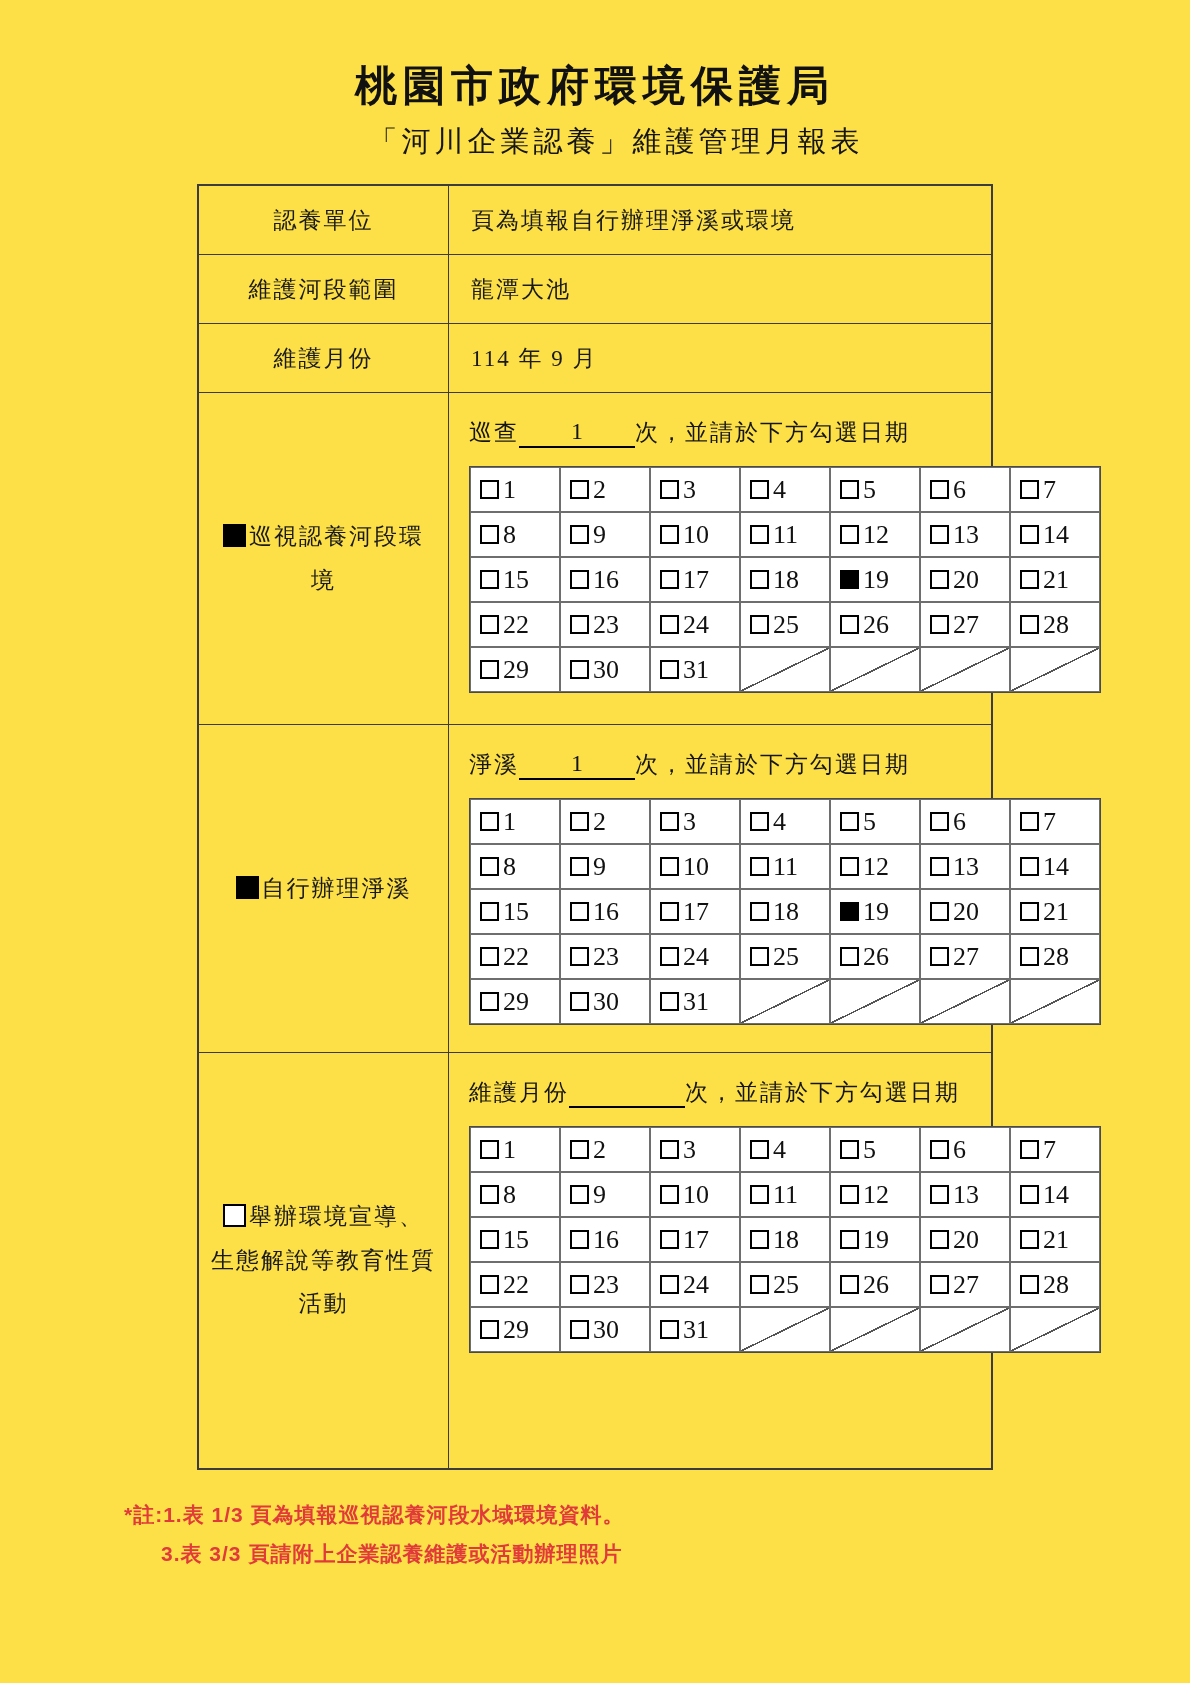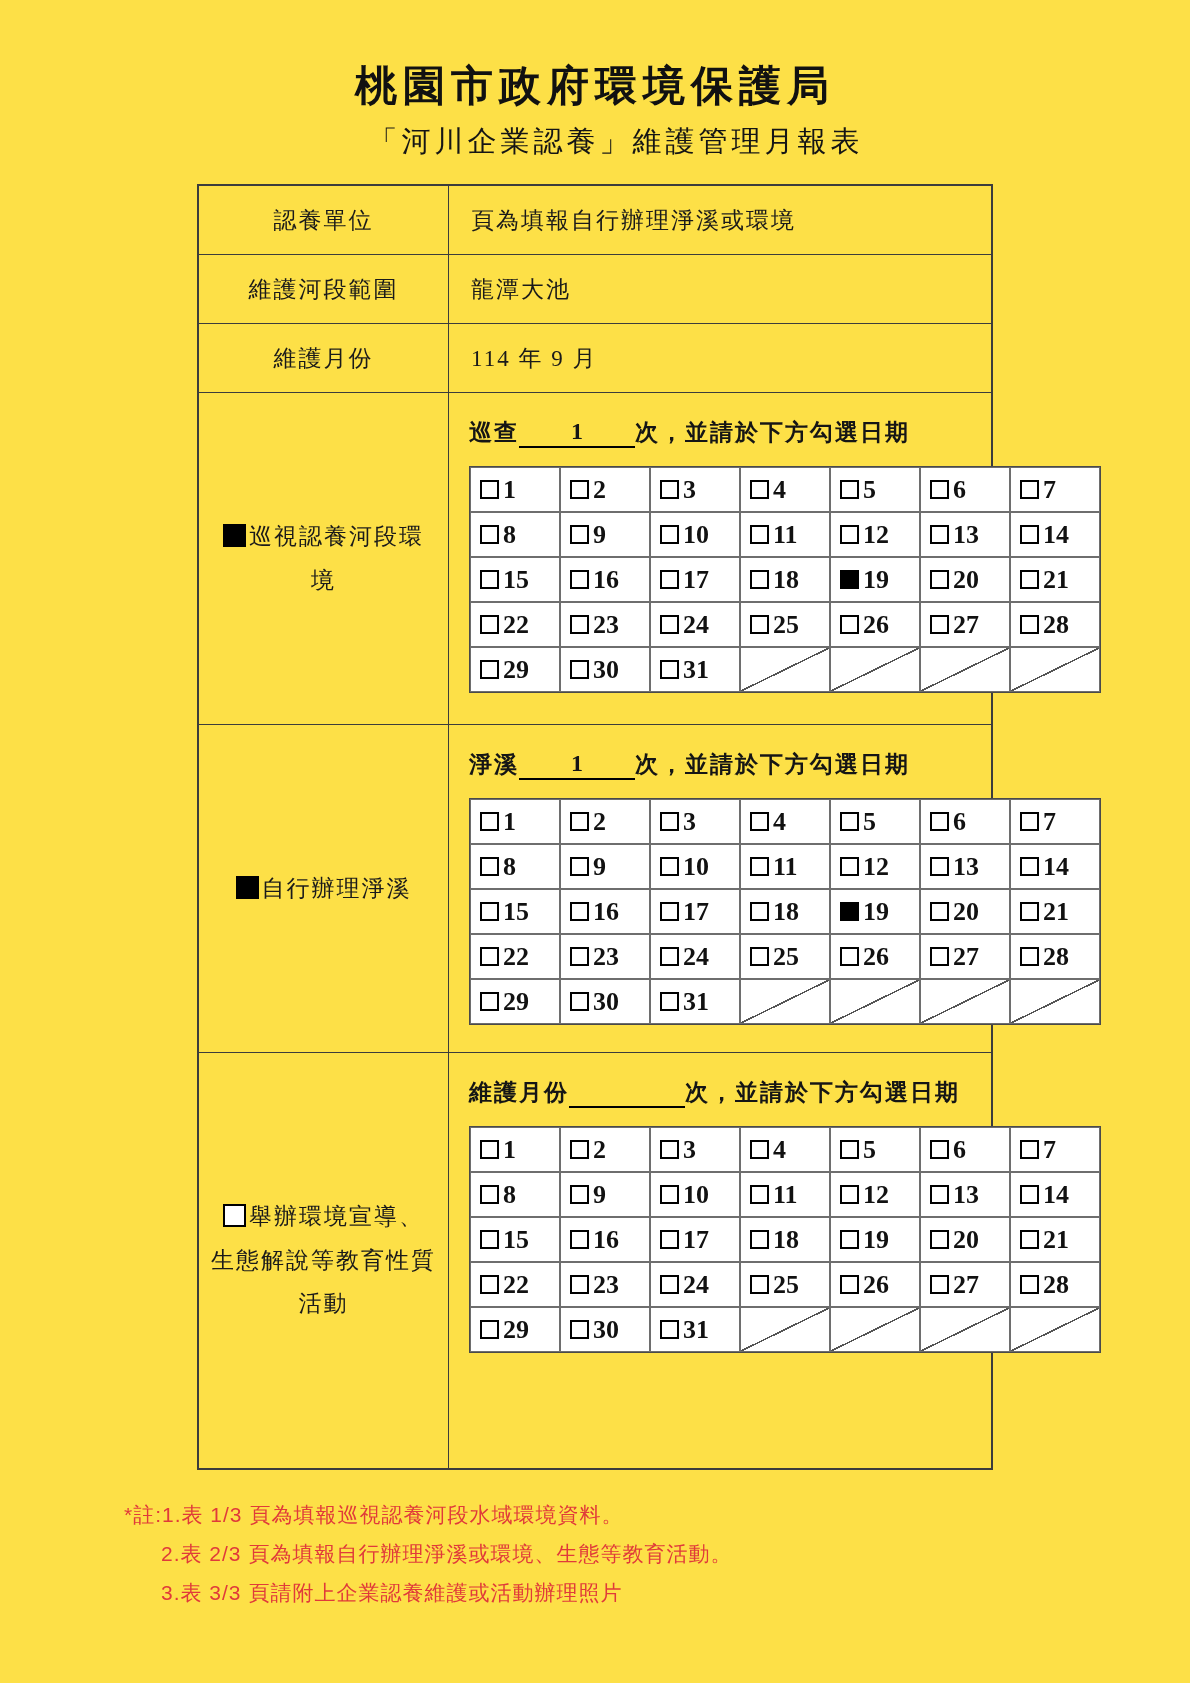--- a/index.html
+++ b/index.html
@@ -34,21 +34,21 @@
   .info-row { height:69px; }
   .sec-row-0 { height:332px; }
   .sec-row-1 { height:328px; }
   .sec-row-2 { height:415px; }
   .section-label { line-height:1.9; }
   .sec-cbox {
     display:inline-block; width:23px; height:23px; border:2.5px solid #000;
     background:#fff; vertical-align:-3px; margin-right:3px;
   }
   .sec-cbox.filled { background:#000; }
-  .content-cell { flex:1; padding:24px 0 0 20px;font-weight:bold; }
+  .content-cell { flex:1; padding:24px 0 0 20px; }
   .cal-header { font-size:23px; letter-spacing:2px; color:#151515; }
   .count-underline {
     display:inline-block; min-width:116px; border-bottom:2px solid #000;
     text-align:center; font-size:24px; letter-spacing:0;
     font-family:"Liberation Serif", serif; height:30px; vertical-align:bottom;
   }
   .calendar {
     margin-top:18px; width:632px; display:grid;
     grid-template-columns:repeat(7, 1fr); border:1px solid #4a4a4a;
     background:#fff;
@@ -528,19 +528,18 @@
             <div class="cal-cell diag"></div>
             <div class="cal-cell diag"></div>
             <div class="cal-cell diag"></div>
             <div class="cal-cell diag"></div>
           </div>
       </div>
     </div>
 
   </div>
 
-  <div class="notes" style="color: rgb(224, 58, 58);">
+  <div class="notes" style="color: rgb(224, 58, 58); font-weight: bold;">
     <div class="note">*註:1.表 1/3 頁為填報巡視認養河段水域環境資料。</div>
-    <div class="note">2.表 2/3 頁為填報自行辦理淨溪或環境、生態等教育活動。</div>
     <div class="note">3.表 3/3 頁請附上企業認養維護或活動辦理照片</div>
   </div>
 
 </div>
 
 </body></html>

